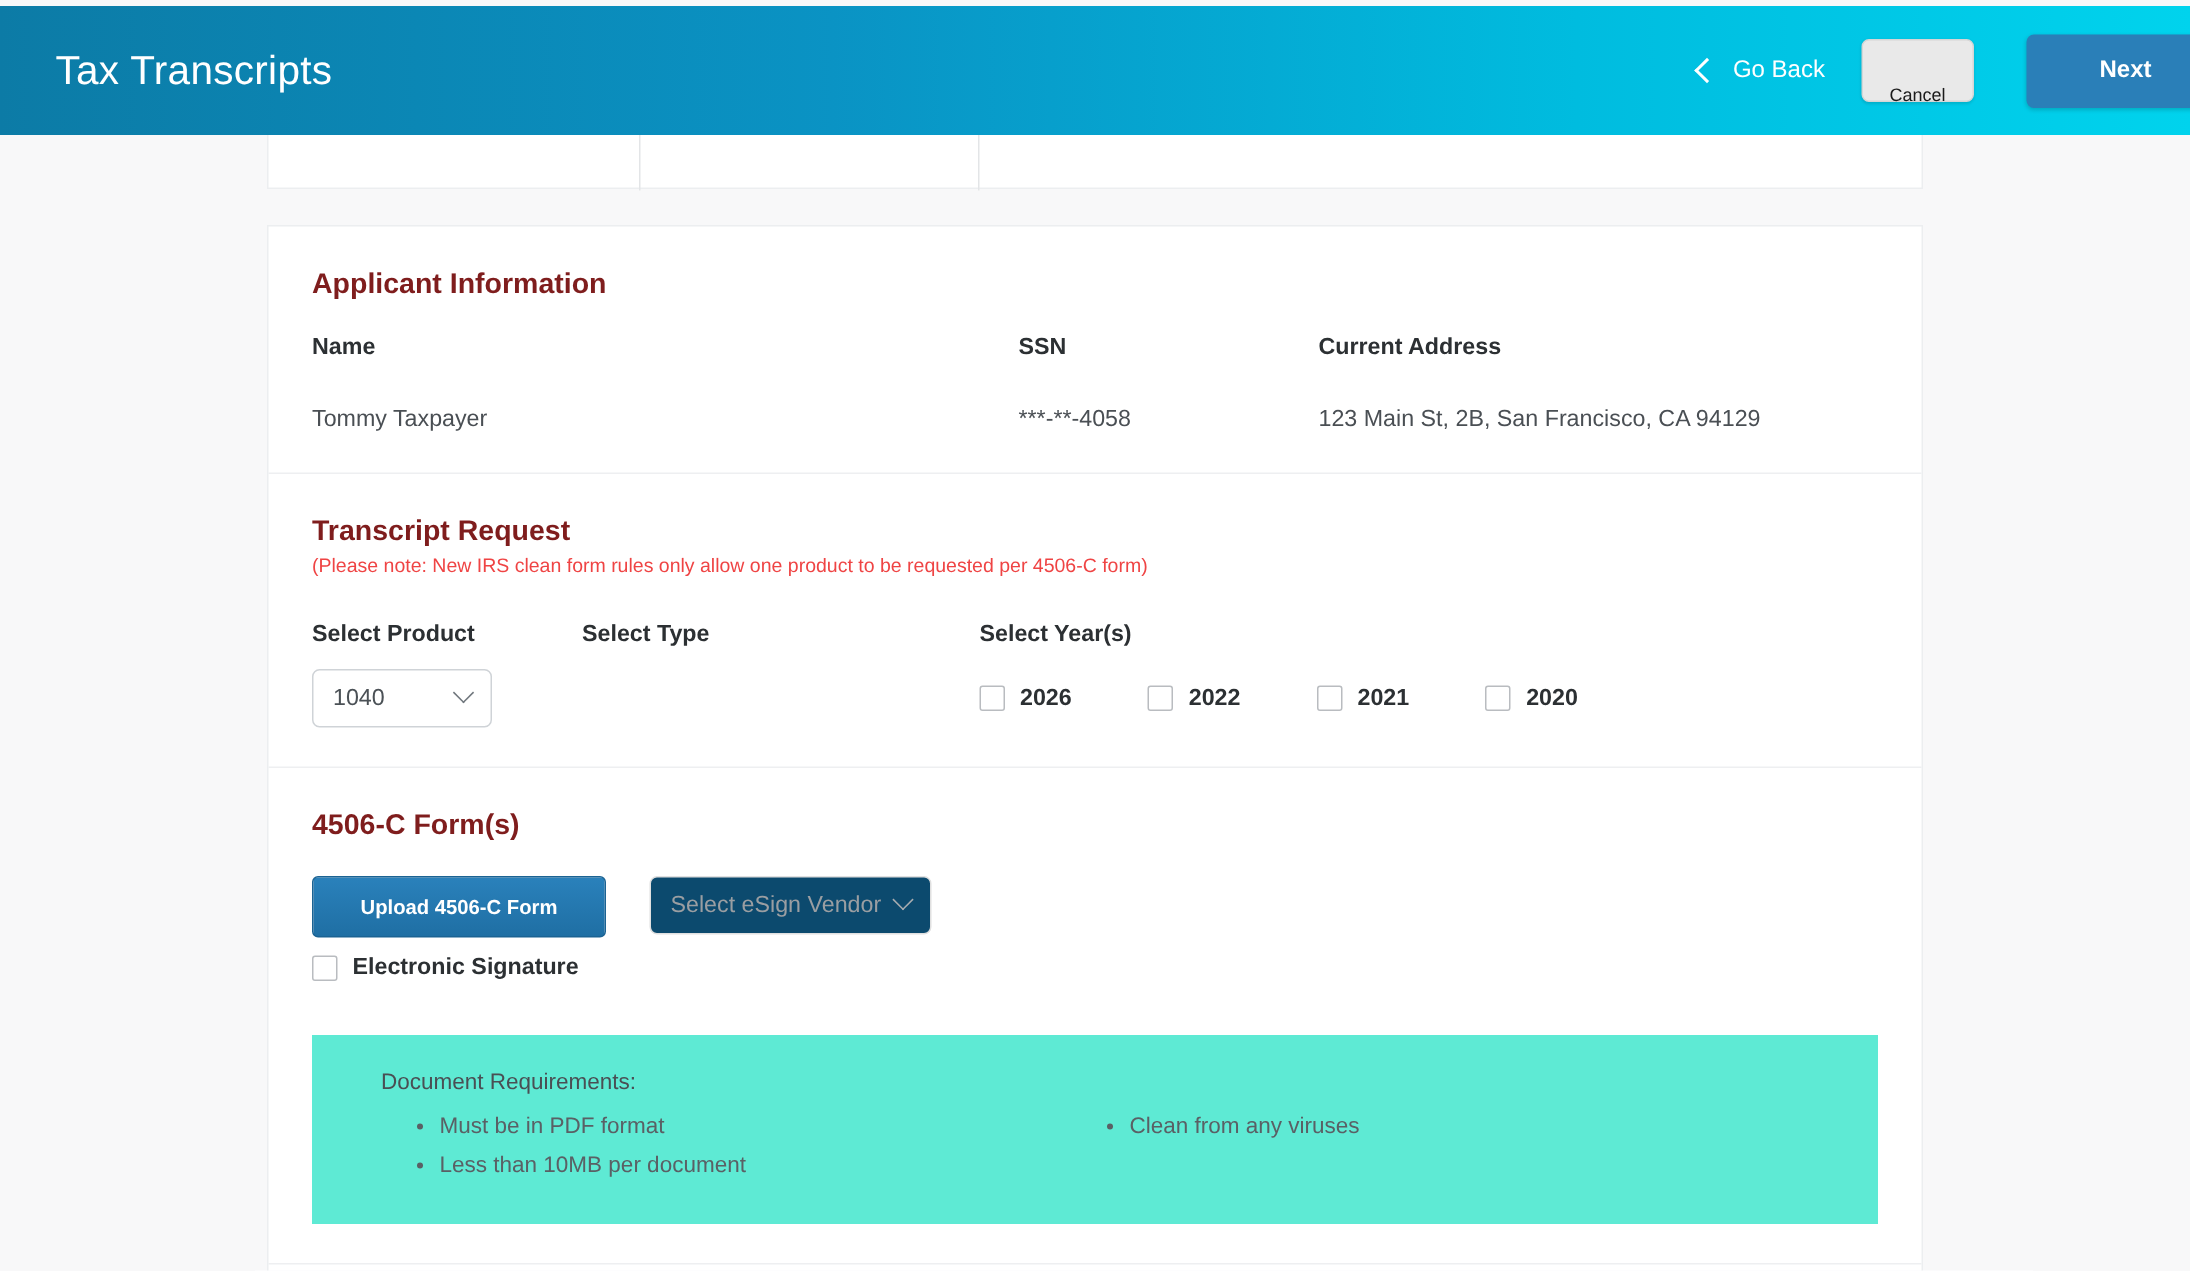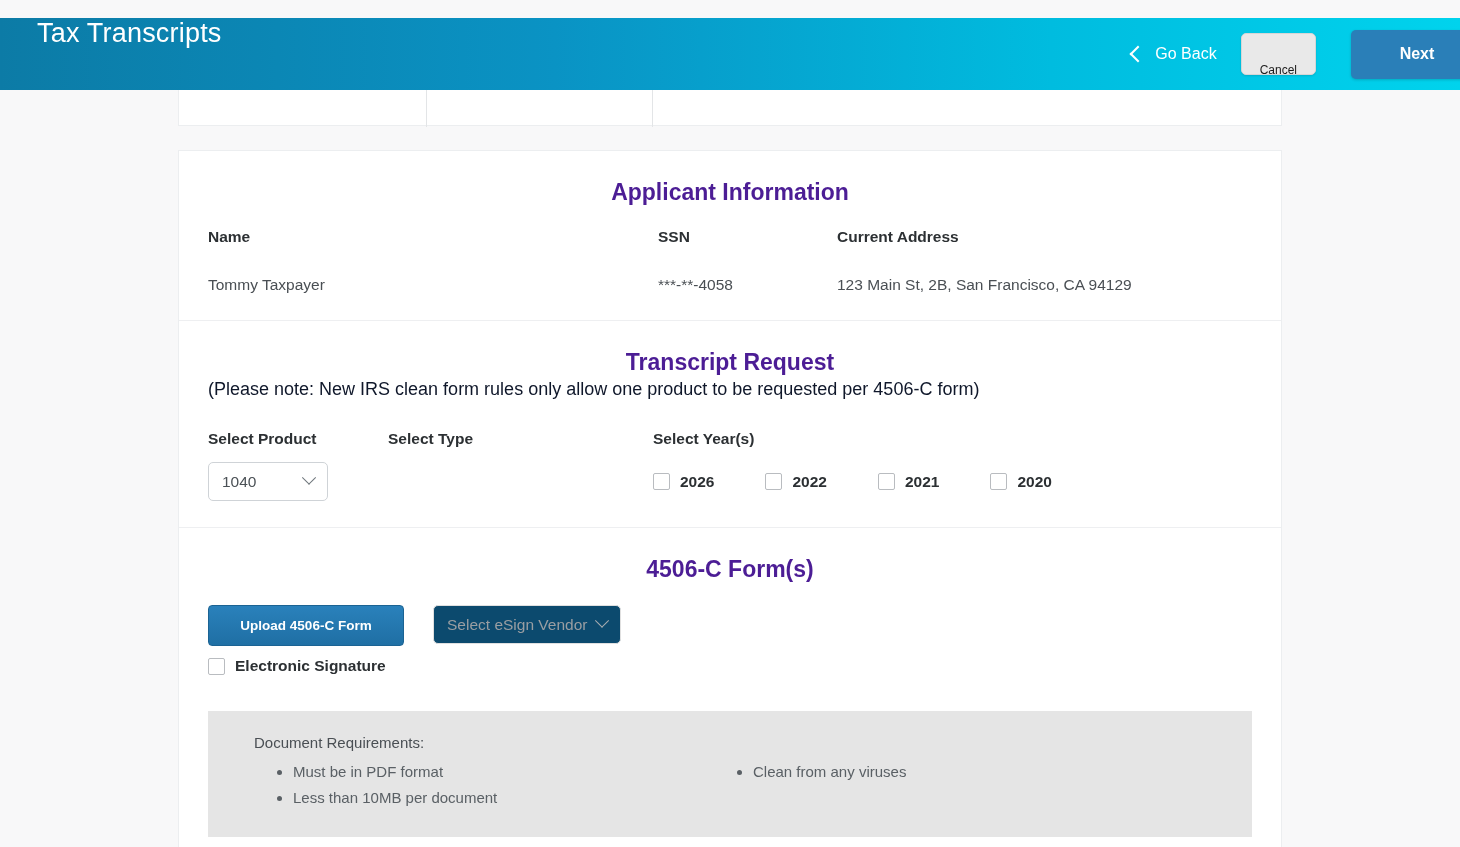--- a/index.html
+++ b/index.html
@@ -12,25 +12,26 @@
     background: #f8f8f9;
     font-family: "Liberation Sans", sans-serif;
     overflow: hidden;
     position: relative;
     color: #333;
   }
 
   
   .app-header {
     position: absolute;
-    top: 18px; left: 0;
+    top: 4px; left: 0;
     width: 1460px;
-    height: 72px;
+    height: 86px;
     background: linear-gradient(90deg, #0c7ba6 0%, #0a93c4 38%, #00bcdf 72%, #00d3ed 100%);
     display: flex;
+    align-items: center;
     z-index: 20;
     overflow: visible;
   }
   .app-title {
     color: #ffffff;
     font-size: 27px;
     font-weight: 400;
     letter-spacing: .2px;
     margin-left: 37px;
     white-space: nowrap;
@@ -125,37 +126,37 @@
     margin-top: 0;
   }
 
   .section {
     padding: 28px 29px 26px 29px;
     border-bottom: 1px solid #eeeff1;
   }
   .section:last-child { border-bottom: none; }
 
   .section-title {
-    font-size: 23px;
-    font-weight: bold;
-    color: #4c1d95;
+    font-size: 19px;
+    font-weight: bold;
+    color: #7f1d1d;
     margin: 0 0 22px 0;
-    text-align: center;
   }
   .section-title.tight { margin-bottom: 3px; }
 
   .section-note {
-    font-size: 18px;
-    color: #0f172a;
+    font-size: 13px;
+    color: #ef4444;
     margin: 0 0 30px 0;
   }
 
   
   .applicant-grid {
     display: flex;
+    gap: 21px;
   }
   .applicant-col { }
   .applicant-col.c-name { width: 450px; }
   .applicant-col.c-ssn  { width: 179px; }
   .applicant-col.c-addr { width: auto; }
   .field-label {
     font-size: 15.5px;
     font-weight: bold;
     color: #2c3033;
     margin-bottom: 30px;
@@ -280,21 +281,21 @@
     user-select: none;
   }
   .esig-label {
     font-size: 15.5px;
     font-weight: bold;
     color: #2c3033;
   }
 
   
   .req-box {
-    background: #e5e5e5;
+    background: #5eead4;
     margin-top: 36px;
     padding: 23px 46px 26px 46px;
   }
   .req-title {
     font-size: 15px;
     color: #4a4f54;
     margin-bottom: 8px;
   }
   .req-cols {
     display: flex;

